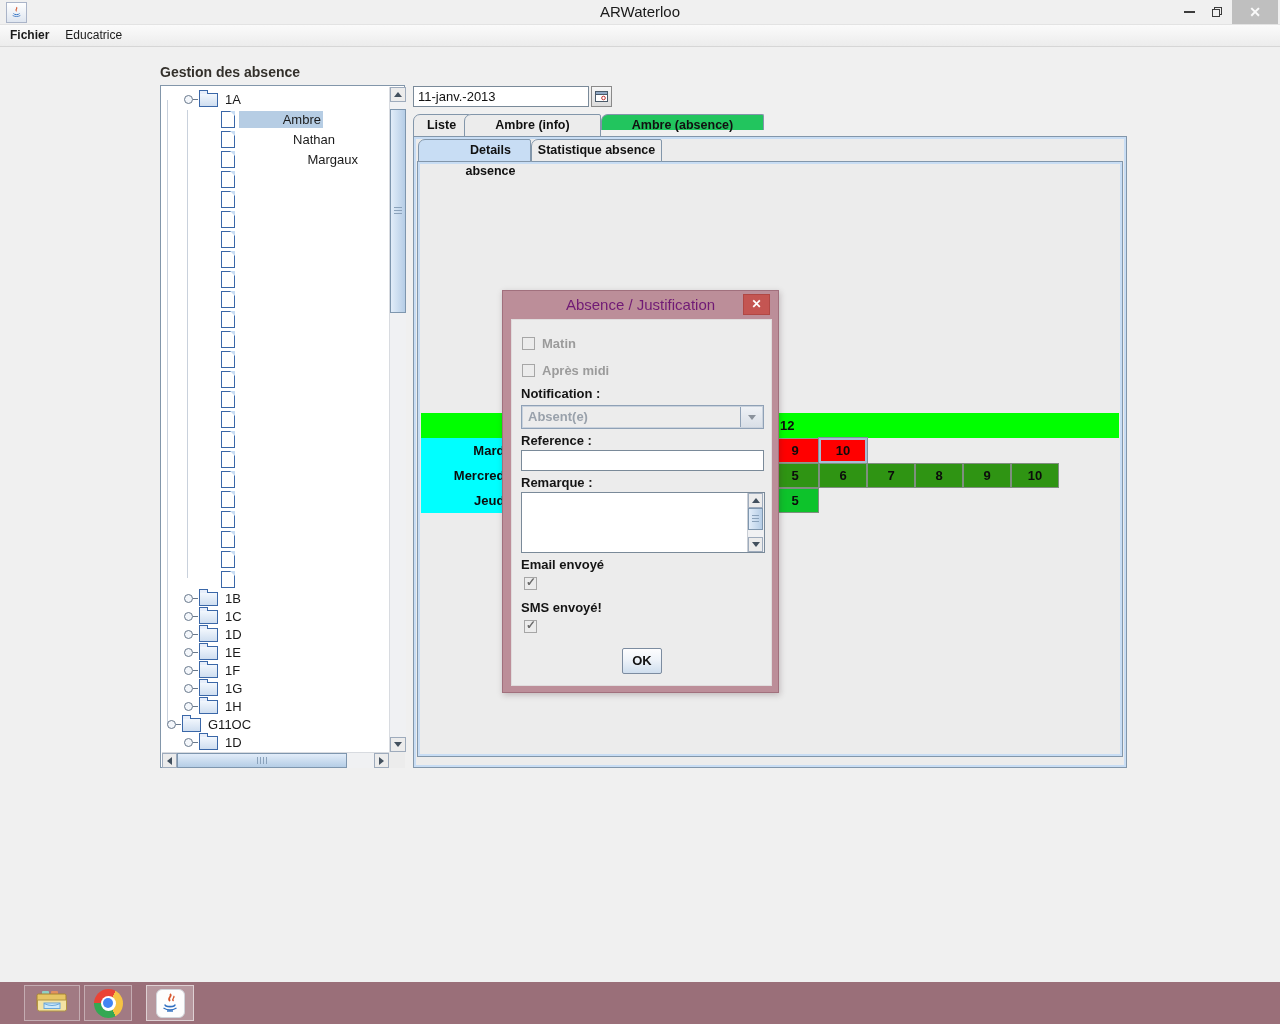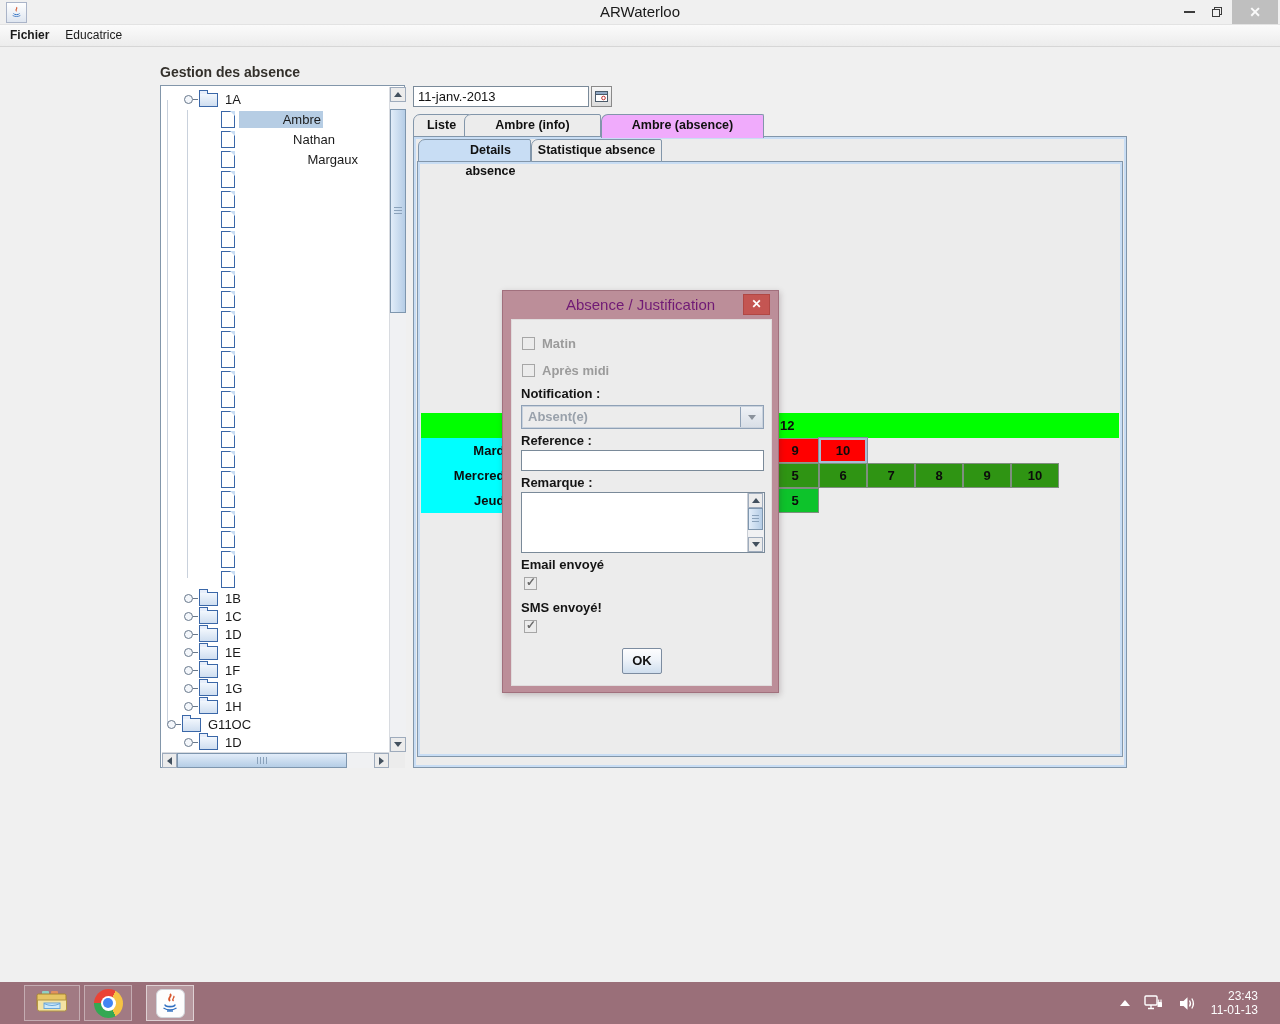--- a/index.html
+++ b/index.html
@@ -61,21 +61,21 @@
   .sb-thumb.v::after{content:"";position:absolute;left:3px;right:3px;top:50%;margin-top:-4px;height:8px;background:repeating-linear-gradient(180deg,#8aa2bb 0 1px,rgba(0,0,0,0) 1px 3px);}
   .sb-thumb.h{background:linear-gradient(180deg,#e2edf9,#b5cde6);}
   .sb-thumb.h::after{content:"";position:absolute;top:3px;bottom:3px;left:50%;margin-left:-5px;width:10px;background:repeating-linear-gradient(90deg,#8aa2bb 0 1px,rgba(0,0,0,0) 1px 3px);}
   .sb-corner{position:absolute;background:#ececec;}
 
   
   .date-field{position:absolute;left:413px;top:86px;width:176px;height:21px;border:1px solid #7a8a99;background:#fff;font-family:"Liberation Sans",sans-serif;font-size:13px;color:#111;padding:0 0 0 4px;box-sizing:border-box;}
   .cal-btn{position:absolute;left:591px;top:86px;width:21px;height:21px;background:linear-gradient(#f7f7f7,#dcdcdc);border:1px solid #8a8a8a;box-sizing:border-box;display:flex;align-items:center;justify-content:center;}
 
   .jtab{position:absolute;top:114px;height:23px;box-sizing:border-box;border:1px solid #8296aa;border-radius:7px 2px 0 0;background:#ececec;font-size:12.5px;font-weight:bold;color:#111;text-align:center;line-height:21px;}
-  .jtab.selected{background:#f0abfc;height:24px;z-index:3;border-bottom:none;}
+  .jtab.selected{background:#22c55e;height:16px;z-index:3;border-bottom:none;}
   .tab-0{left:413px;width:57px;}
   .tab-1{left:464px;width:137px;}
   .tab-2{left:601px;width:163px;}
 
   .tabpane{position:absolute;left:413px;top:136px;width:714px;height:632px;border:1px solid #8296aa;background:#ececec;box-shadow:inset 0 0 0 2px #c8ddf4;box-sizing:border-box;z-index:1;}
 
   .subtab{position:absolute;top:139px;height:23px;box-sizing:border-box;border:1px solid #8296aa;border-radius:7px 2px 0 0;background:#ececec;font-size:12.5px;font-weight:bold;color:#111;text-align:center;line-height:21px;z-index:4;}
   .subtab.selected{background:#c8ddf4;padding-left:32px;}
   .stab-0{left:418px;width:113px;}
   .stab-1{left:531px;width:131px;}
@@ -435,38 +435,15 @@
       <div class="java-tile">
         <svg width="22" height="22" viewBox="0 0 22 22">
             <path d="M11 2 c3 2.5 -3.5 3.5 0 7" stroke="#d6552b" stroke-width="1.8" fill="none"></path>
             <path d="M14.5 4 c2 1.5 -2.5 2.5 0 5" stroke="#d6552b" stroke-width="1.3" fill="none"></path>
             <path d="M6 12.5 c0 2.8 10 2.8 10 0" stroke="#2f6fc1" stroke-width="1.6" fill="none"></path>
             <path d="M4.5 16 c4 2.4 9 2.4 13 0" stroke="#2f6fc1" stroke-width="1.4" fill="none"></path>
             <path d="M8 19 h6" stroke="#2f6fc1" stroke-width="1.4"></path>
           </svg>
       </div>
     </div>
-    <div class="tray">
-      <div class="tray-item">
-          <div class="tray-arrow"></div>
-        </div>
-      <div class="tray-item">
-        <svg width="20" height="17" viewBox="0 0 20 17">
-            <rect x="1" y="1" width="12" height="9" rx="1" fill="none" stroke="#fff" stroke-width="1.4"></rect>
-            <path d="M7 10 v3 M4 13.5 h6" stroke="#fff" stroke-width="1.3"></path>
-            <rect x="13.5" y="7" width="4.5" height="5" rx="0.5" fill="#fff"></rect>
-            <path d="M14.7 7 v-2.5 M17 7 v-2.5" stroke="#fff" stroke-width="1.1"></path>
-          </svg>
-      </div>
-      <div class="tray-item">
-        <svg width="19" height="17" viewBox="0 0 19 17">
-            <path d="M2 6 h3.5 l4 -3.8 v12.6 l-4 -3.8 h-3.5 z" fill="#fff"></path>
-            <path d="M11.5 5.5 q2 3 0 6 M13.8 3.5 q3.2 5 0 10" stroke="#fff" stroke-width="1.3" fill="none"></path>
-          </svg>
-      </div>
-      <div class="tray-clock">
-        <div>23:43</div>
-        <div>11-01-13</div>
-      </div>
-    </div>
   </div>
 
 </div>
 
 </body></html>

